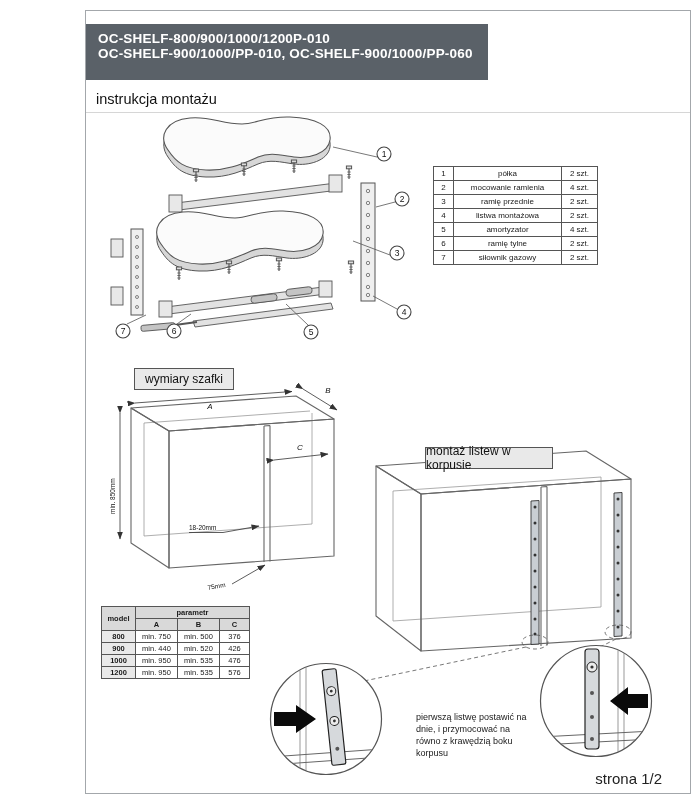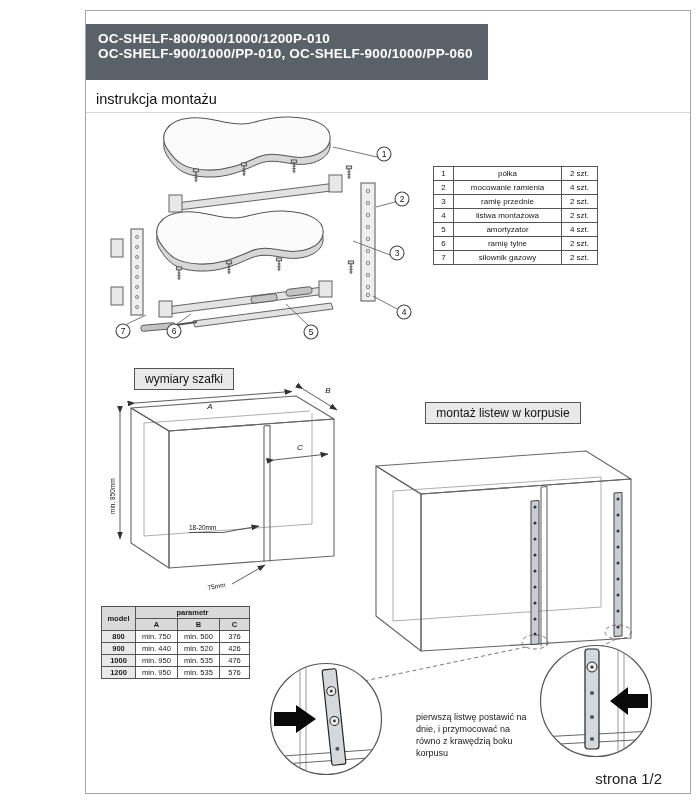--- a/index.html
+++ b/index.html
@@ -259,21 +259,21 @@
       <text class="dim-text-s" x="93" y="147">18-20mm</text>
       <line class="dim" x1="93" y1="149.5" x2="127" y2="149.5"></line>
       <line class="dim" x1="127" y1="149.5" x2="163" y2="143" marker-end="url(#arw)"></line>
     </g>
     <g>
       <text class="dim-text-s" transform="translate(112,207) rotate(-10)">75mm</text>
       <line class="dim" x1="136" y1="201" x2="169" y2="182" marker-end="url(#arw)"></line>
     </g>
   </svg>
 
-  <div class="label-box" style="left:339px;top:391px;width:156px;height:22px;z-index:4">montaż listew w korpusie</div>
+  <div class="label-box" style="left:339px;top:436px;width:128px;height:22px;z-index:4">montaż listew w korpusie</div>
 
   <svg class="abs" style="left:170px;top:430px" width="425" height="352" viewBox="0 0 425 352">
     <defs>
       <clipPath id="clipL">
           <circle cx="70" cy="278" r="55"></circle>
         </clipPath>
       <clipPath id="clipR">
           <circle cx="340" cy="260" r="55"></circle>
         </clipPath>
     </defs>

